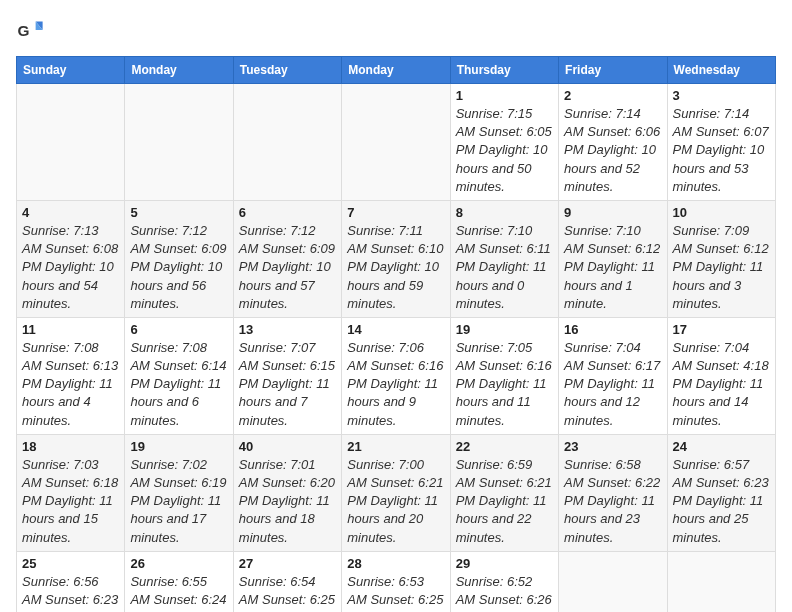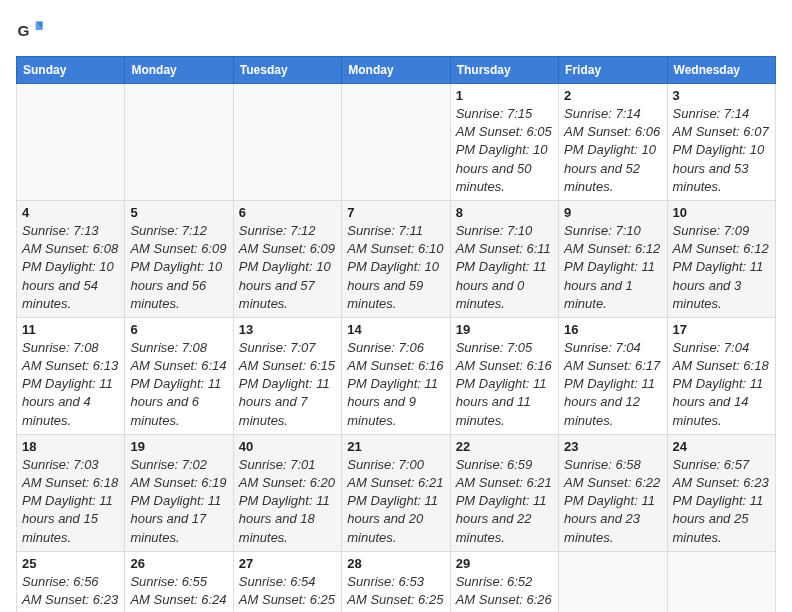--- a/index.html
+++ b/index.html
@@ -225,21 +225,21 @@
         </td>
         <td>
           <div class="day-number">16</div>
           <div class="day-info">Sunrise: 7:04 AM
 Sunset: 6:17 PM
 Daylight: 11 hours and 12 minutes.</div>
         </td>
         <td>
           <div class="day-number">17</div>
           <div class="day-info">Sunrise: 7:04 AM
-Sunset: 6:18 PM
+Sunset: 4:18 PM
 Daylight: 11 hours and 14 minutes.</div>
         </td>
       </tr>
       <tr class="row-alt">
         <td>
           <div class="day-number">18</div>
           <div class="day-info">Sunrise: 7:03 AM
 Sunset: 6:18 PM
 Daylight: 11 hours and 15 minutes.</div>
         </td>

